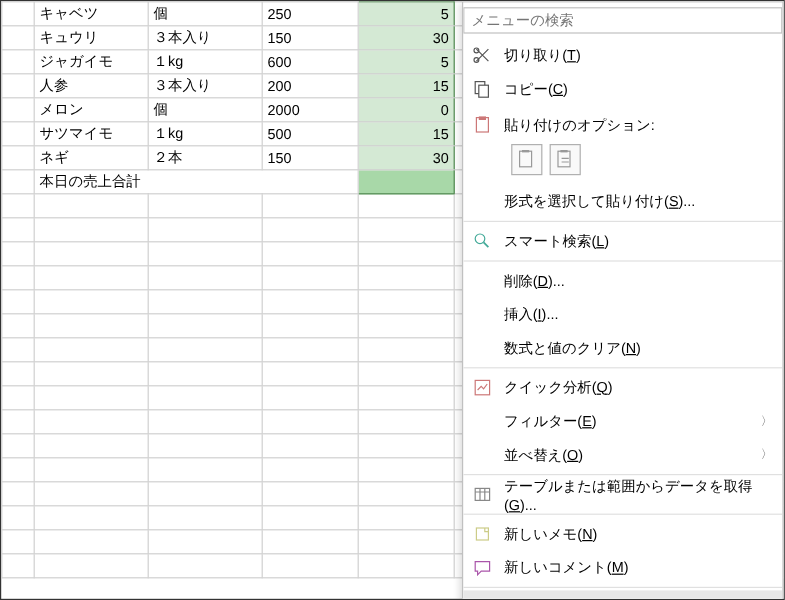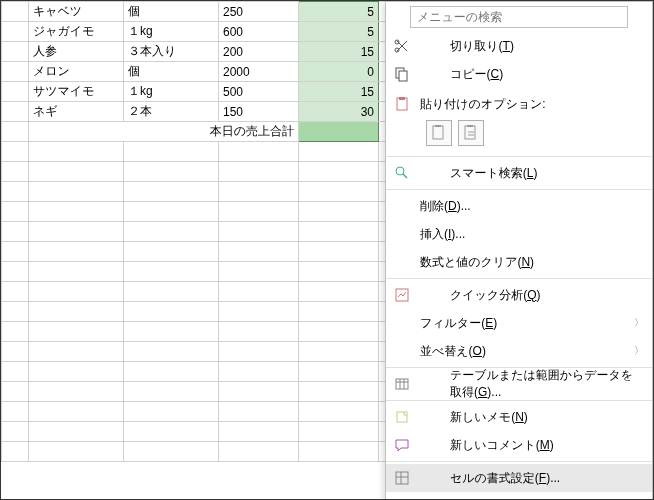--- a/index.html
+++ b/index.html
@@ -30,21 +30,21 @@
       font-size: 12px;
       vertical-align: middle;
       white-space: nowrap;
     }
     .col-a { width: 27px; }
     .col-b { width: 95px; }
     .col-c { width: 95px; }
     .col-d { width: 80px; }
     .col-e { width: 80px; text-align: right; background: #d4e9d4; }
     .summary-label {
-      text-align: right;
+      text-align: left;
     }
     .summary-val {
       background: #a8d8a8;
       border: 1.5px solid #548b54;
     }
     .sel-top { border-top: 1.5px solid #548b54; }
     .sel-left { border-left: 1.5px solid #548b54; }
     .sel-right { border-right: 1.5px solid #548b54; }
     .sel-bottom { border-bottom: 1.5px solid #548b54; }
     
@@ -55,39 +55,38 @@
       width: 268px;
       height: 500px;
       background: #fff;
       border: 1px solid #c0c0c0;
       box-shadow: -2px 2px 6px rgba(0,0,0,0.15);
       display: flex;
       flex-direction: column;
       overflow: hidden;
     }
     .search-box {
-      margin: 4px 24px;
+      margin: 4px 0;
       padding: 2px 6px;
       border: 1px solid #c0c0c0;
       font-size: 12px;
       color: #888;
       height: 22px;
     }
     .menu-list {
       flex: 1;
       overflow: hidden;
     }
     .menu-item {
       display: flex;
       align-items: center;
       height: 28px;
       padding: 0 8px 0 6px;
       cursor: default;
       position: relative;
-      gap: 30px;
     }
     .menu-item:hover, .menu-item.highlighted {
       background: #e8e8e8;
     }
     .menu-icon {
       width: 20px;
       height: 20px;
       margin-right: 8px;
       display: flex;
       align-items: center;
@@ -142,20 +141,28 @@
 <div class="spreadsheet">
   <table>
     <tbody>
 
     <tr>
           <td class="col-a"></td>
           <td class="col-b">キャベツ</td>
           <td class="col-c">個</td>
           <td class="col-d">250</td>
           <td class="col-e sel-left sel-right sel-top">5</td>
+          <td></td>
+        </tr>
+        <tr>
+          <td class="col-a"></td>
+          <td class="col-b">キュウリ</td>
+          <td class="col-c">３本入り</td>
+          <td class="col-d">150</td>
+          <td class="col-e sel-left sel-right">30</td>
           <td></td>
         </tr>
         <tr>
           <td class="col-a"></td>
           <td class="col-b">ジャガイモ</td>
           <td class="col-c">１kg</td>
           <td class="col-d">600</td>
           <td class="col-e sel-left sel-right">5</td>
           <td></td>
         </tr>
@@ -374,20 +381,23 @@
         <div class="paste-opt">
           <svg width="18" height="18" viewBox="0 0 18 18">
               <rect x="3" y="2" width="10" height="13" fill="none" stroke="#999"></rect>
               <rect x="5" y="1" width="6" height="2" fill="#999"></rect>
               <path d="M6 8h6M6 11h6" stroke="#999"></path>
             </svg>
         </div>
       </div>
     </div>
 
+    <div class="menu-item indent">
+      <span class="menu-label"><span>形式を選択して貼り付け(</span><span class="underline">S</span><span>)...</span></span>
+    </div>
 
     <div class="sep"></div>
 
     <div class="menu-item">
       <span class="menu-icon">
         <svg width="16" height="16" viewBox="0 0 16 16">
             <circle cx="6" cy="6" r="4" fill="none" stroke="#4a9"></circle>
             <path d="M9 9l4 4" stroke="#4a9" stroke-width="1.5"></path>
           </svg>
       </span>

